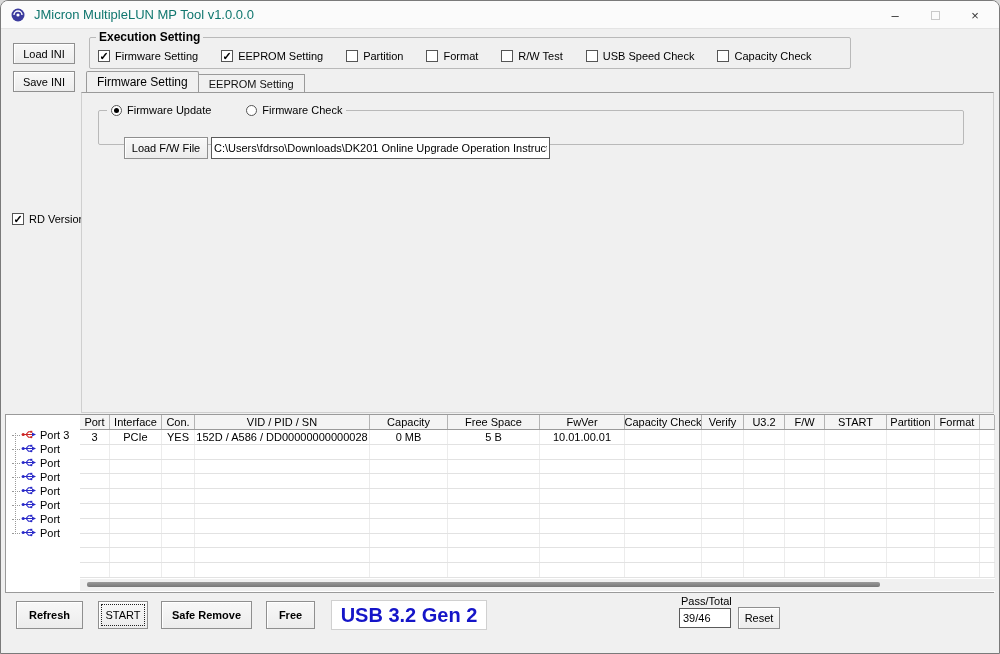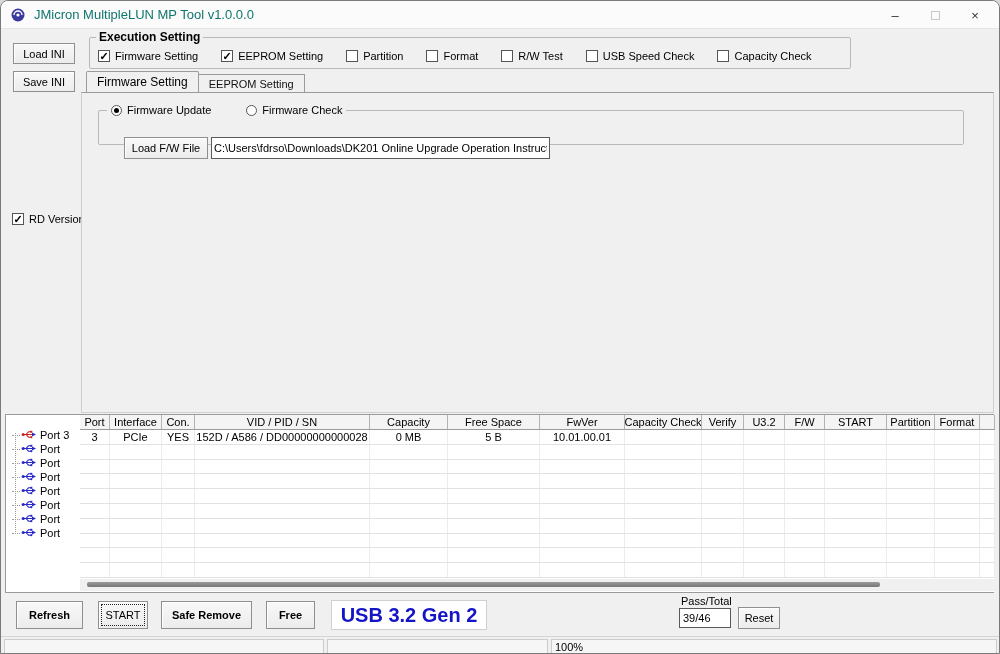--- a/index.html
+++ b/index.html
@@ -483,21 +483,14 @@
   <button class="btn" id="start-btn">START</button>
   <button class="btn" id="safe-remove-btn">Safe Remove</button>
   <button class="btn" id="close-btn">Free</button>
   <div id="usb-badge">
     <span>USB 3.2 Gen 2</span>
   </div>
   <span id="pass-total-label">Pass/Total</span>
   <input id="pass-total-input" value="39/46" style="">
   <button class="btn" id="reset-btn">Reset</button>
 
-  <div id="statusbar">
-    <div class="status-panel" id="status-panel-1"></div>
-    <div class="status-panel" id="status-panel-2"></div>
-    <div class="status-panel" id="status-panel-3">
-      <span>100%</span>
-    </div>
-  </div>
 
 </div>
 
 </body></html>

